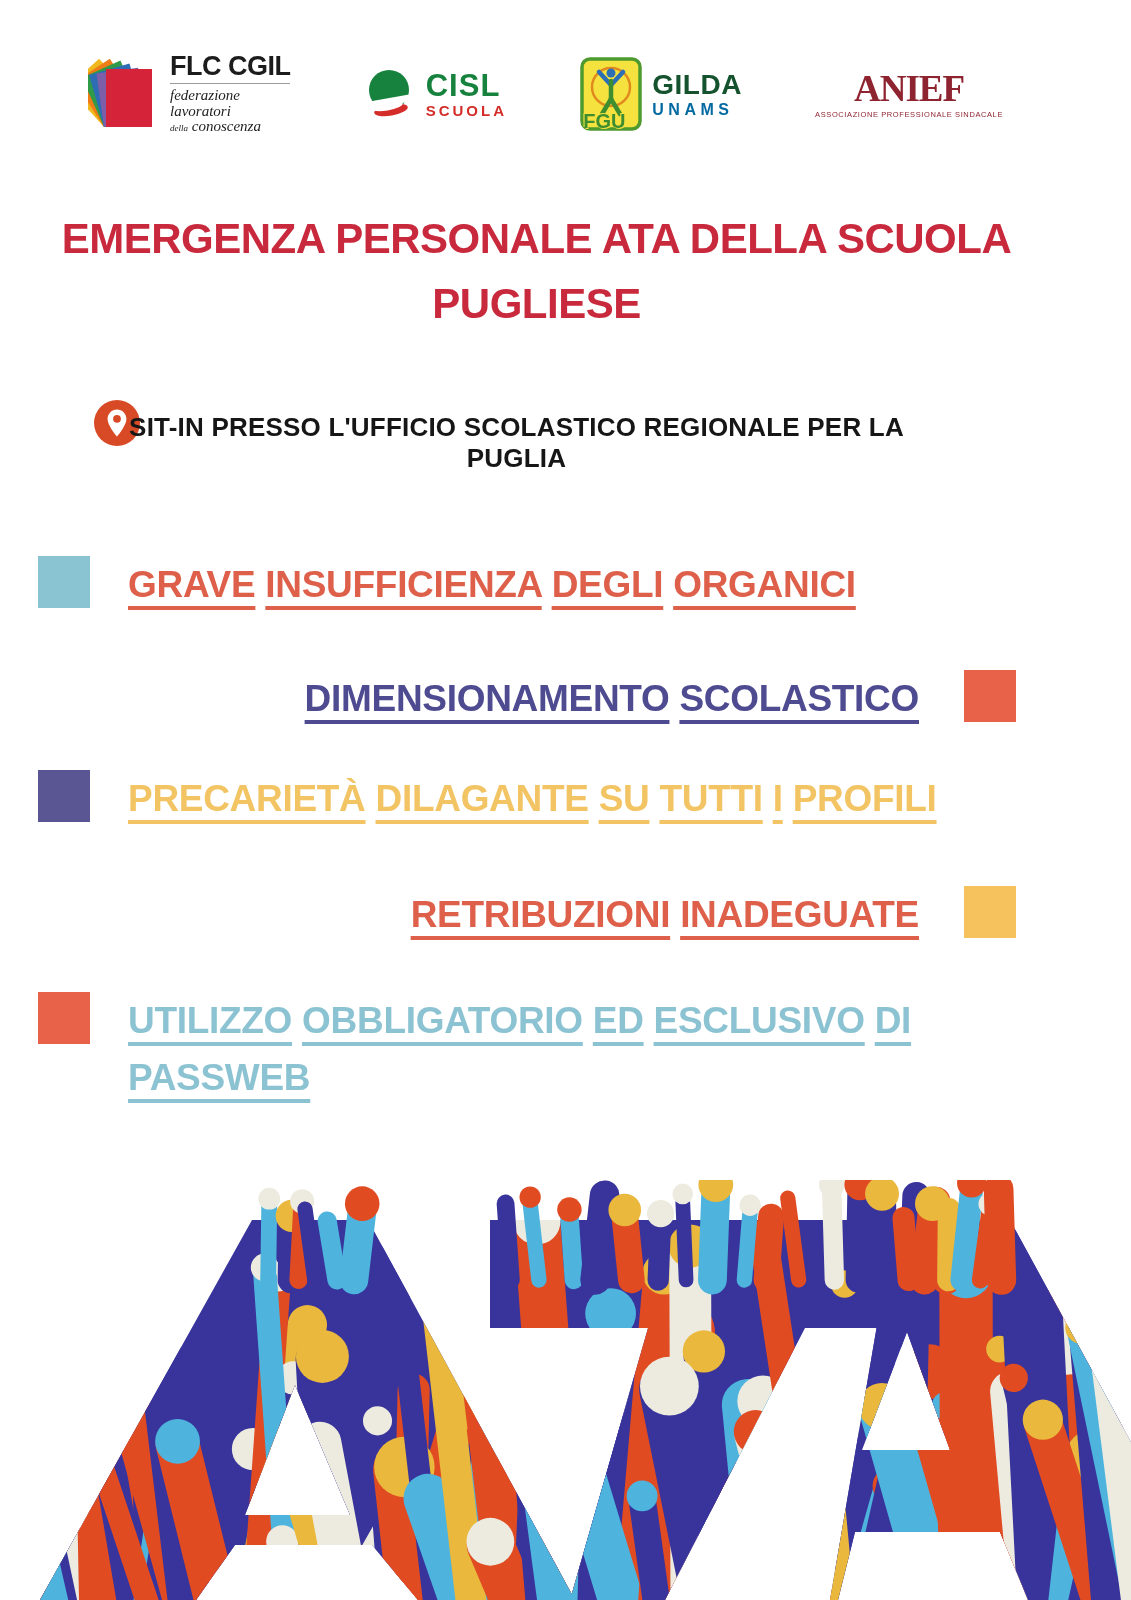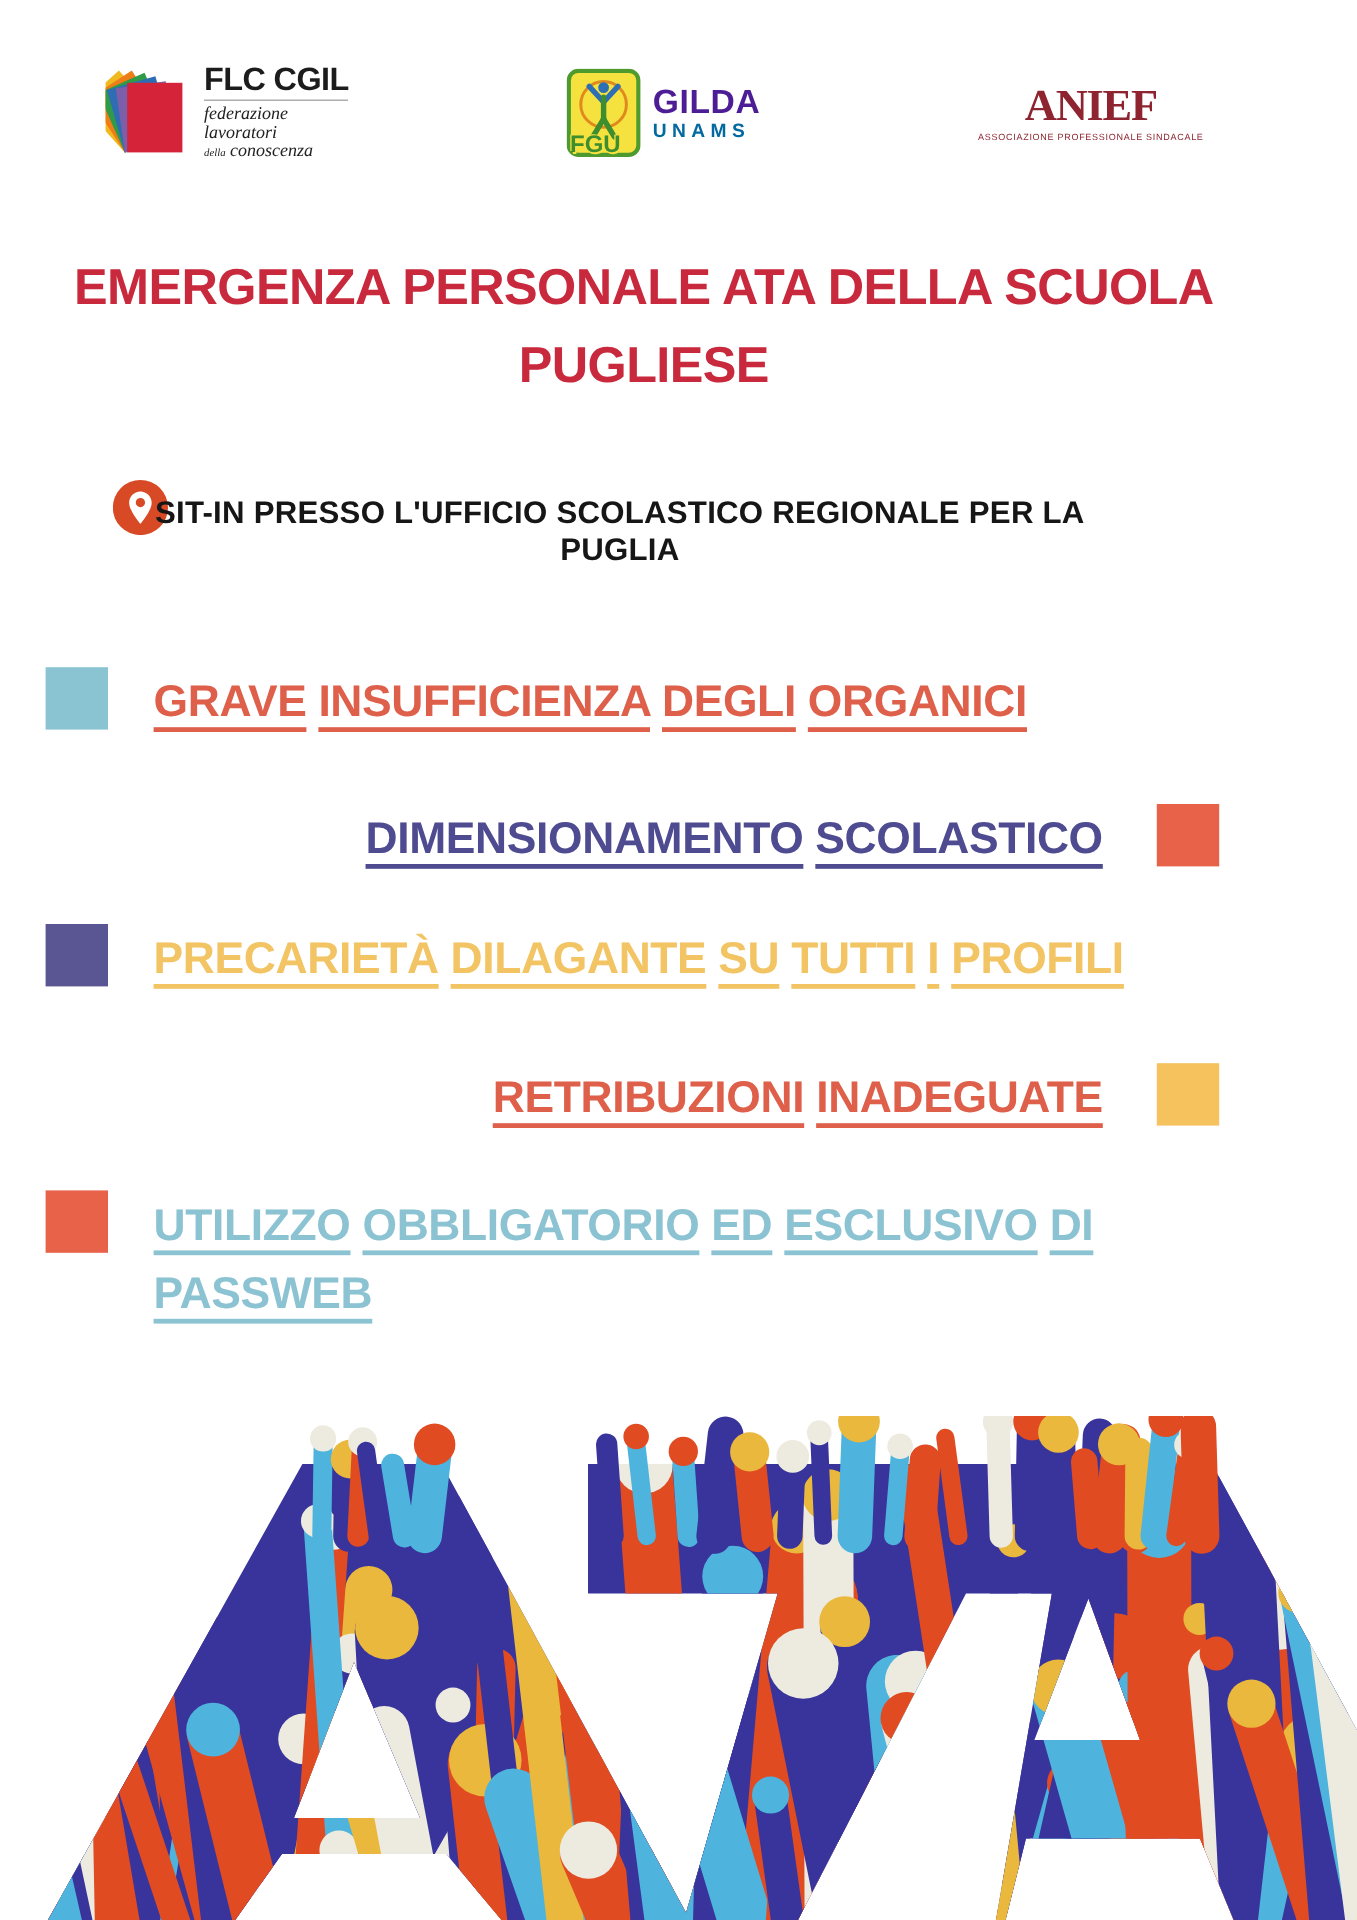--- a/index.html
+++ b/index.html
@@ -23,21 +23,21 @@
   .snals-ribbon{position:absolute;right:-8px;top:-4px;}
   .snals-name{position:relative;font-family:"Liberation Serif", serif;font-size:29px;color:#1b1b1b;
               letter-spacing:2px;top:6px;}
   .snals-sub{position:relative;top:12px;display:flex;align-items:center;gap:4px;}
   .confsal{font-family:"Liberation Serif", serif;font-style:italic;font-weight:bold;font-size:19px;
            color:#2e9fb0;border-bottom:2px solid #2e9fb0;line-height:1.15;}
   
   .fgu-badge{position:relative;width:62px;height:74px;}
   .fgu-label{position:absolute;left:3px;bottom:-2px;font-size:20px;font-weight:bold;color:#3e8e2f;
              text-shadow:1px 1px 0 #f6e23f,-1px -1px 0 #f6e23f;}
-  .gilda-text .gilda-name{font-size:28px;font-weight:bold;color:#4c1d95;letter-spacing:0.5px;line-height:1;}
+  .gilda-text .gilda-name{font-size:28px;font-weight:bold;color:#14532d;letter-spacing:0.5px;line-height:1;}
   .gilda-text .gilda-sub{font-size:16px;font-weight:bold;color:#0369a1;letter-spacing:4.5px;line-height:1;margin-top:3px;}
   
   .anief{text-align:center;}
   .anief-name{font-family:"Liberation Serif", serif;font-weight:bold;font-size:37px;color:#8e2430;
               letter-spacing:-1px;line-height:1;}
   .anief-sub{font-size:7.5px;color:#8e2430;letter-spacing:0.6px;margin-top:3px;}
 
   
   .title{position:absolute;top:206px;left:60px;right:60px;text-align:center;
          font-size:42px;font-weight:bold;color:#c9293c;letter-spacing:-0.5px;line-height:1.55;}
@@ -83,20 +83,32 @@
       </svg>
       <div class="flc-text">
         <div class="flc-name">FLC CGIL</div>
         <div class="flc-rule"></div>
         <div class="flc-sub">federazione</div>
         <div class="flc-sub">lavoratori</div>
         <div class="flc-sub"><span class="tiny">della</span> <span>conoscenza</span></div>
       </div>
     </div>
 
+    <div class="logo">
+      <svg width="52" height="52" viewBox="0 0 52 52">
+        <circle cx="25" cy="22" r="20" fill="#17823d"></circle>
+        <rect x="-2" y="30" width="56" height="7" fill="#ffffff" transform="rotate(-10 26 33)"></rect>
+        <ellipse cx="27" cy="42" rx="17" ry="5.5" fill="#d42c28" transform="rotate(-10 27 42)"></ellipse>
+        <ellipse cx="23" cy="38" rx="16" ry="4.5" fill="#ffffff" transform="rotate(-10 23 38)"></ellipse>
+      </svg>
+      <div class="cisl-text">
+        <div class="cisl-name">CISL</div>
+        <div class="cisl-sub">SCUOLA</div>
+      </div>
+    </div>
 
 
     <div class="logo">
       <div class="fgu-badge">
         <svg width="62" height="74" viewBox="0 0 62 74">
           <rect x="2" y="2" width="58" height="70" rx="8" fill="#f6e23f" stroke="#4e9a2e" stroke-width="3.5"></rect>
           <circle cx="31" cy="30" r="19" fill="none" stroke="#e08a1e" stroke-width="2.5"></circle>
           <circle cx="31" cy="16" r="4.5" fill="#2c6fb5"></circle>
           <g stroke="#2c6fb5" stroke-width="4.5" stroke-linecap="round">
             <line x1="31" y1="28" x2="19" y2="15"></line>

